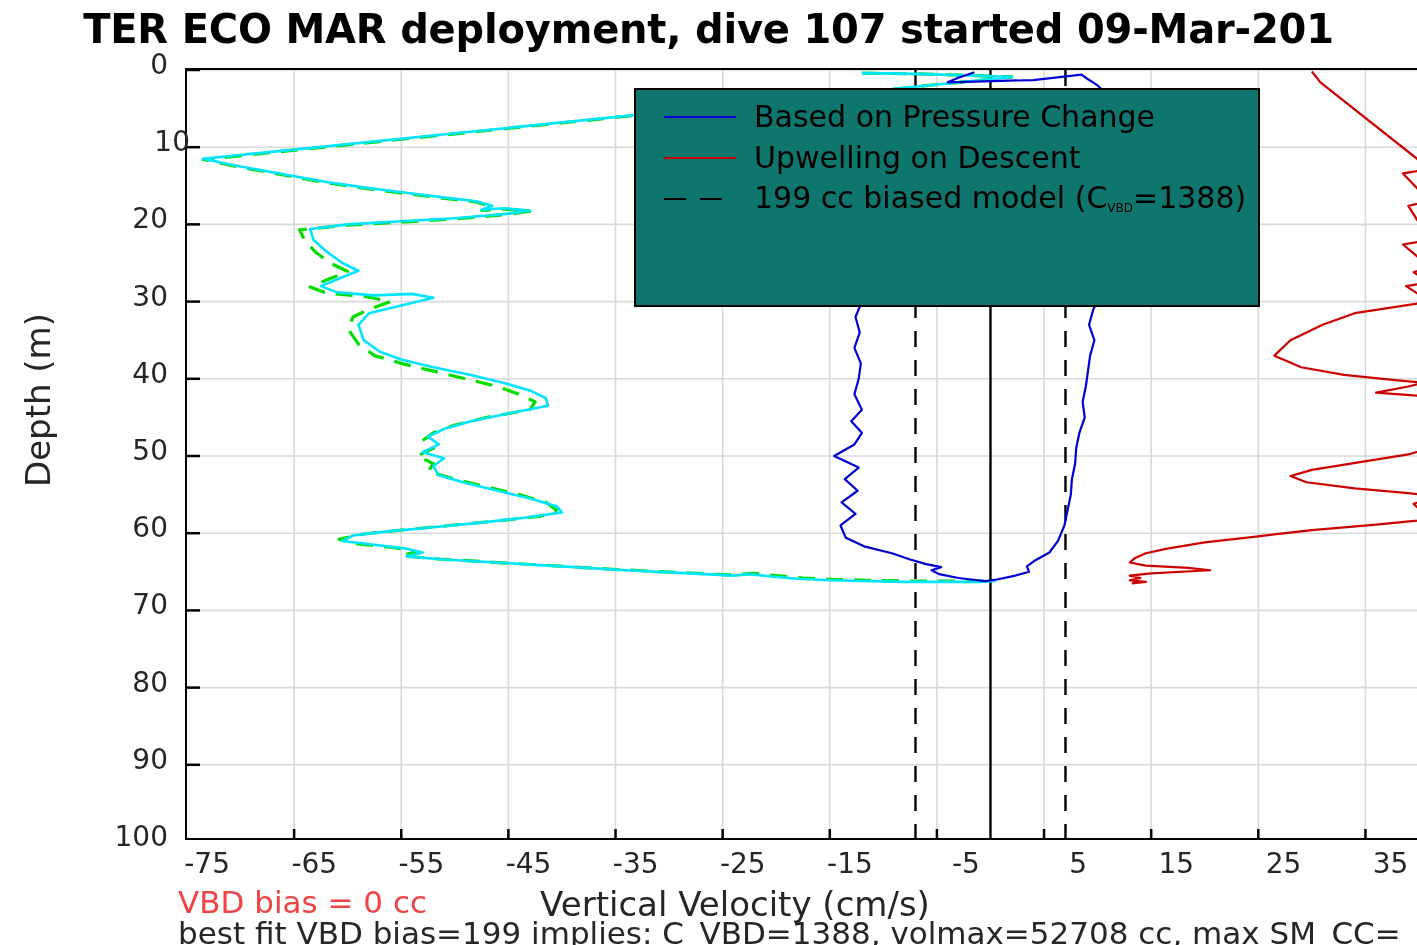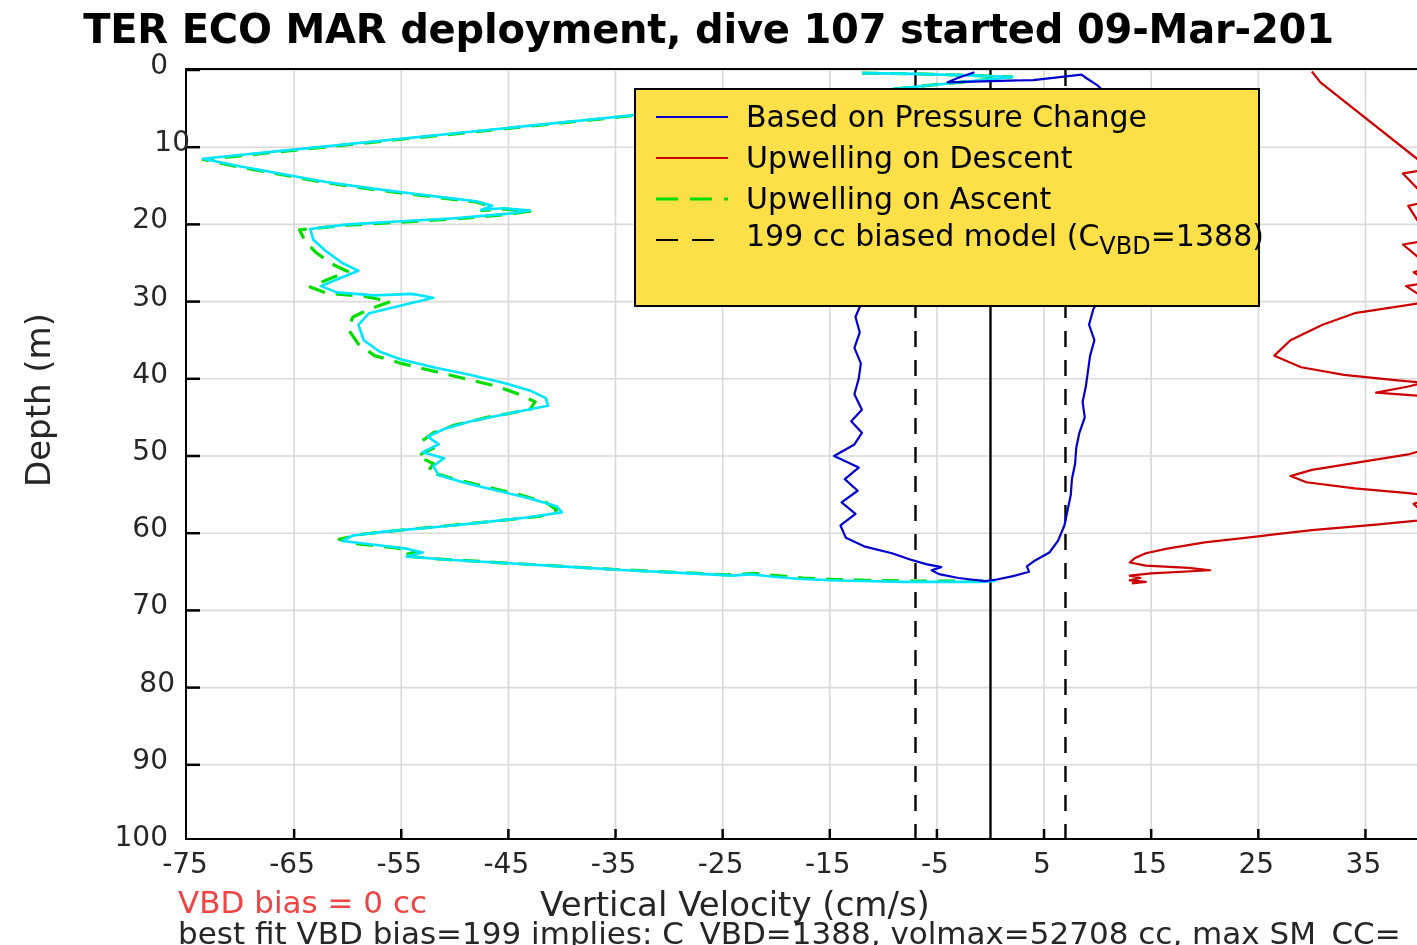--- a/index.html
+++ b/index.html
@@ -33,21 +33,21 @@
     border-bottom:2.5px solid #000;
     overflow:hidden;
     background:#fff;
   }
   #plot-svg{position:absolute;left:0;top:0;}
   .ylab{
     position:absolute;width:178px;text-align:right;
     font-size:28px;color:#262626;line-height:1;
   }
   .xlab{
-    position:absolute;text-align:center;width:90px;
+    position:absolute;text-align:right;width:90px;
     font-size:28px;color:#262626;line-height:1;
   }
 
   
   #y-axis-title{
     position:absolute;
     left:-172px;top:380px;
     width:420px;text-align:center;
     font-size:34px;color:#262626;
     transform:rotate(-90deg);
@@ -68,36 +68,36 @@
     position:absolute;left:178px;top:915px;
     font-size:31px;color:#262626;white-space:nowrap;
     width:1239px;overflow:hidden;
   }
 
   
   #legend{
     position:absolute;
     left:634px;top:88px;
     width:626px;height:219px;
-    background:#fde047;
+    background:#0f766e;
     border:2.5px solid #000;
     box-sizing:border-box;
-    padding:6px 0 0 4px;
+    padding:6px 0 0 12px;
   }
   .legend-row{
     display:flex;align-items:center;height:41px;padding-left:14px;
   }
   .legend-sample{
     width:76px;height:0;flex:0 0 76px;margin-right:16px;
     position:relative;
   }
   .legend-text{
     font-size:30px;color:#000;white-space:nowrap;line-height:1;
   }
-  .sub{font-size:24px;vertical-align:-0.35em;}
+  .sub{font-size:12px;vertical-align:-0.35em;}
 </style>
 </head>
 <body>
 
 <div id="figure-title">
   <span>TER ECO MAR deployment, dive 107 started 09-Mar-201</span>
 </div>
 
 <div id="plot-area">
   <svg id="plot-svg" width="1232" height="772">
@@ -165,21 +165,21 @@
 
 <div id="ylabels">
     <div class="ylab" style="left: 0px; top: 51px; width: 168px;">0</div>
     <div class="ylab" style="left: 0px; top: 128.2px; width: 168px; margin-left: 22px;">10</div>
     <div class="ylab" style="left: 0px; top: 205.4px; width: 168px;">20</div>
     <div class="ylab" style="left: 0px; top: 282.6px; width: 168px;">30</div>
     <div class="ylab" style="left: 0px; top: 359.8px; width: 168px;">40</div>
     <div class="ylab" style="left: 0px; top: 437px; width: 168px;">50</div>
     <div class="ylab" style="left: 0px; top: 514.2px; width: 168px;">60</div>
     <div class="ylab" style="left: 0px; top: 591.4px; width: 168px;">70</div>
-    <div class="ylab" style="left: 7px; top: 668.6px; width: 168px;">80</div>
+    <div class="ylab" style="left: 0px; top: 668.6px; width: 168px;">80</div>
     <div class="ylab" style="left: 0px; top: 745.8px; width: 168px;">90</div>
     <div class="ylab" style="left: 0px; top: 823px; width: 168px;">100</div>
   </div>
 <div id="xlabels">
     <div class="xlab" style="left: 140px; top: 850px;">-75</div>
     <div class="xlab" style="left: 247.13px; top: 850px;">-65</div>
     <div class="xlab" style="left: 354.261px; top: 850px;">-55</div>
     <div class="xlab" style="left: 461.391px; top: 850px;">-45</div>
     <div class="xlab" style="left: 568.522px; top: 850px;">-35</div>
     <div class="xlab" style="left: 675.652px; top: 850px;">-25</div>
@@ -206,28 +206,20 @@
     <span class="legend-sample">
       <svg width="76" height="6" style="position:absolute;left:0;top:-3px;">
           <line x1="2" y1="3" x2="74" y2="3" stroke="#cc0000" stroke-width="2.2"></line>
         </svg>
     </span>
     <span class="legend-text">Upwelling on Descent</span>
   </div>
   <div class="legend-row">
     <span class="legend-sample">
       <svg width="76" height="6" style="position:absolute;left:0;top:-3px;">
-          <line x1="2" y1="3" x2="74" y2="3" stroke="#00dd00" stroke-width="3" stroke-dasharray="22 12"></line>
-        </svg>
-    </span>
-    <span class="legend-text">Upwelling on Ascent</span>
-  </div>
-  <div class="legend-row">
-    <span class="legend-sample">
-      <svg width="76" height="6" style="position:absolute;left:0;top:-3px;">
           <line x1="2" y1="3" x2="74" y2="3" stroke="#000000" stroke-width="2.2" stroke-dasharray="22 14"></line>
         </svg>
     </span>
     <span class="legend-text"><span>199 cc biased model (C</span><sub class="sub">VBD</sub><span>=1388)</span></span>
   </div>
 </div>
 
 <div id="x-axis-title">Vertical Velocity (cm/s)</div>
 <div id="vbd-bias-note">VBD bias = 0 cc</div>
 <div id="best-fit-note">best fit VBD bias=199 implies: C_VBD=1388, volmax=52708 cc, max SM_CC=</div>

